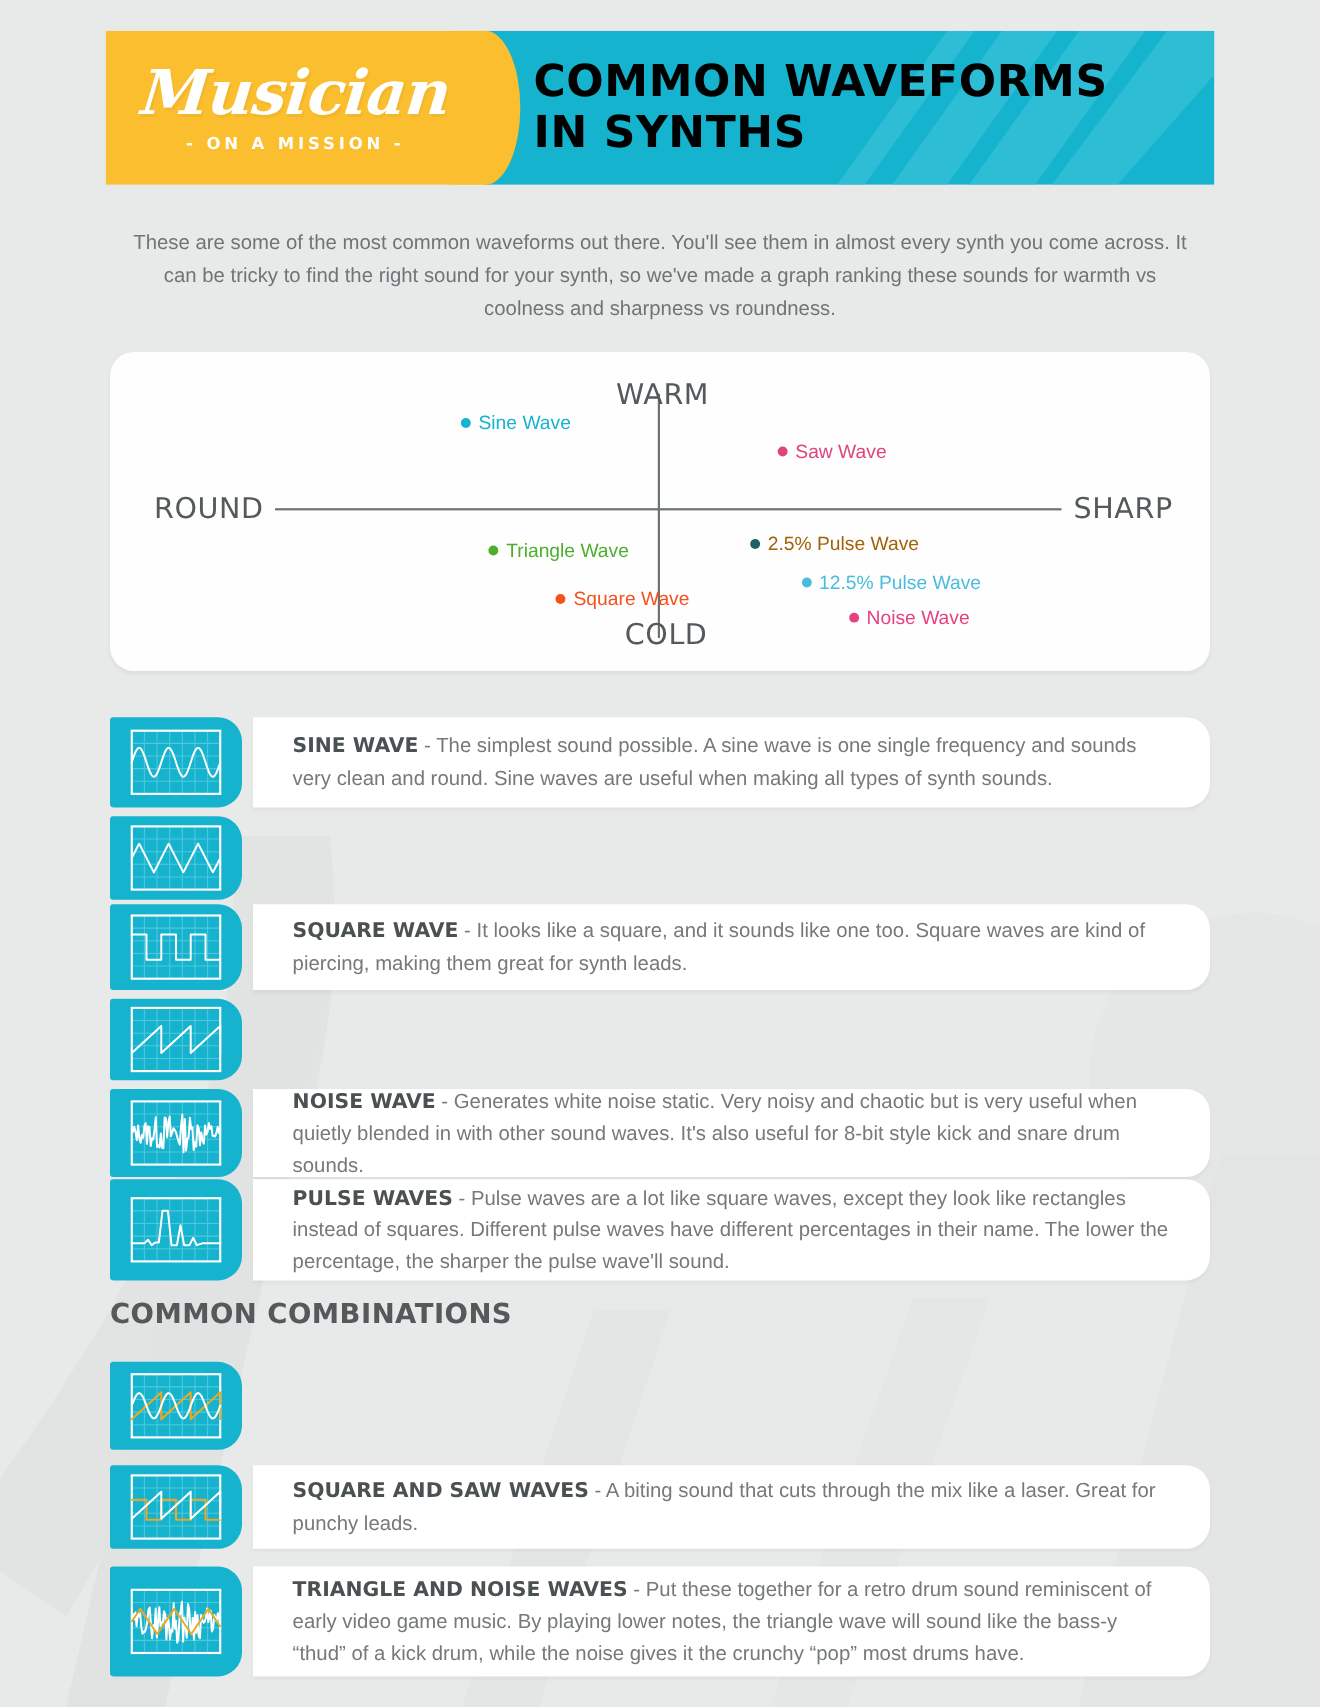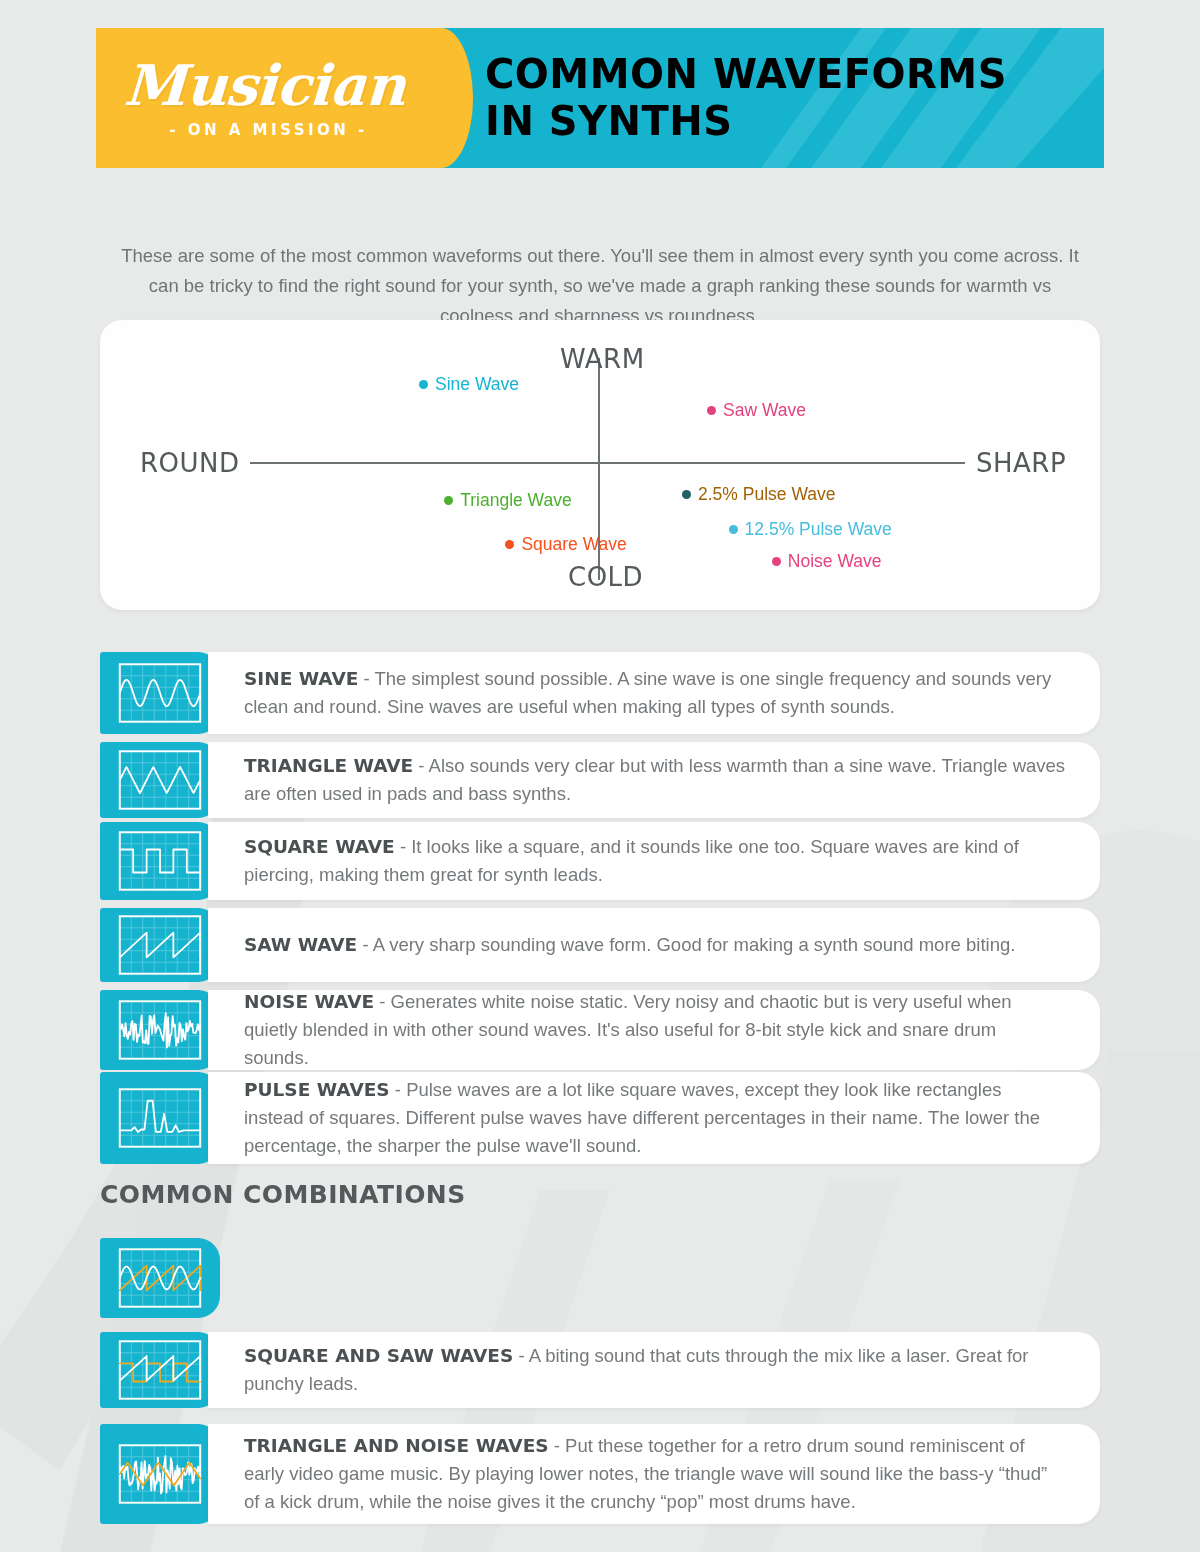--- a/index.html
+++ b/index.html
@@ -105,21 +105,20 @@
   .intro {
     position: absolute;
     left: 110px;
     top: 205px;
     width: 980px;
     text-align: center;
     font-size: 18.5px;
     line-height: 1.62;
     color: #6f7577;
     z-index: 2;
-    margin-top: 36px;
   }
 
   
   .chart-card {
     position: absolute;
     left: 100px;
     top: 320px;
     width: 1000px;
     height: 290px;
     background: #fefefe;
@@ -162,20 +161,21 @@
 
   
   .cards { position: absolute; left: 0; top: 0; width: 100%; z-index: 2; }
 
   .wave-card {
     position: absolute;
     left: 100px;
     width: 1000px;
     display: flex;
     align-items: stretch;
+    gap: 22px;
   }
   .card-icon-block {
     position: relative;
     width: 120px;
     flex: none;
     background: #16b3ce;
     border-radius: 3px 22px 22px 3px;
     display: flex;
     align-items: center;
     justify-content: center;
@@ -342,25 +342,20 @@
             <line x1="84" y1="0" x2="84" y2="70" stroke="#4fc7dc" stroke-width="1.2"></line>
             <line x1="0" y1="14" x2="98" y2="14" stroke="#4fc7dc" stroke-width="1.2"></line>
             <line x1="0" y1="28" x2="98" y2="28" stroke="#4fc7dc" stroke-width="1.2"></line>
             <line x1="0" y1="42" x2="98" y2="42" stroke="#4fc7dc" stroke-width="1.2"></line>
             <line x1="0" y1="56" x2="98" y2="56" stroke="#4fc7dc" stroke-width="1.2"></line>
           </g>
     <rect x="0" y="0" width="98" height="70" fill="none" stroke="#fff" stroke-width="2.4"></rect>
     <path d="M0.0 35.0 L0.5 34.0 L1.0 33.0 L1.5 32.1 L2.0 31.1 L2.5 30.1 L3.0 29.1 L3.5 28.1 L4.0 27.2 L4.5 26.2 L5.0 25.2 L5.5 24.2 L6.0 23.2 L6.5 22.3 L7.0 21.3 L7.5 20.3 L8.0 19.3 L8.5 19.7 L9.0 20.6 L9.5 21.6 L10.0 22.6 L10.5 23.6 L11.0 24.6 L11.5 25.5 L12.0 26.5 L12.5 27.5 L13.0 28.5 L13.5 29.4 L14.0 30.4 L14.5 31.4 L15.0 32.4 L15.5 33.4 L16.0 34.3 L16.5 35.3 L17.0 36.3 L17.5 37.3 L18.0 38.3 L18.5 39.2 L19.0 40.2 L19.5 41.2 L20.0 42.2 L20.5 43.2 L21.0 44.1 L21.5 45.1 L22.0 46.1 L22.5 47.1 L23.0 48.1 L23.5 49.0 L24.0 50.0 L24.5 51.0 L25.0 50.0 L25.5 49.0 L26.0 48.1 L26.5 47.1 L27.0 46.1 L27.5 45.1 L28.0 44.1 L28.5 43.2 L29.0 42.2 L29.5 41.2 L30.0 40.2 L30.5 39.2 L31.0 38.3 L31.5 37.3 L32.0 36.3 L32.5 35.3 L33.0 34.3 L33.5 33.4 L34.0 32.4 L34.5 31.4 L35.0 30.4 L35.5 29.4 L36.0 28.5 L36.5 27.5 L37.0 26.5 L37.5 25.5 L38.0 24.6 L38.5 23.6 L39.0 22.6 L39.5 21.6 L40.0 20.6 L40.5 19.7 L41.0 19.3 L41.5 20.3 L42.0 21.3 L42.5 22.3 L43.0 23.2 L43.5 24.2 L44.0 25.2 L44.5 26.2 L45.0 27.2 L45.5 28.1 L46.0 29.1 L46.5 30.1 L47.0 31.1 L47.5 32.1 L48.0 33.0 L48.5 34.0 L49.0 35.0 L49.5 36.0 L50.0 37.0 L50.5 37.9 L51.0 38.9 L51.5 39.9 L52.0 40.9 L52.5 41.9 L53.0 42.8 L53.5 43.8 L54.0 44.8 L54.5 45.8 L55.0 46.8 L55.5 47.7 L56.0 48.7 L56.5 49.7 L57.0 50.7 L57.5 50.3 L58.0 49.4 L58.5 48.4 L59.0 47.4 L59.5 46.4 L60.0 45.4 L60.5 44.5 L61.0 43.5 L61.5 42.5 L62.0 41.5 L62.5 40.6 L63.0 39.6 L63.5 38.6 L64.0 37.6 L64.5 36.6 L65.0 35.7 L65.5 34.7 L66.0 33.7 L66.5 32.7 L67.0 31.7 L67.5 30.8 L68.0 29.8 L68.5 28.8 L69.0 27.8 L69.5 26.8 L70.0 25.9 L70.5 24.9 L71.0 23.9 L71.5 22.9 L72.0 21.9 L72.5 21.0 L73.0 20.0 L73.5 19.0 L74.0 20.0 L74.5 21.0 L75.0 21.9 L75.5 22.9 L76.0 23.9 L76.5 24.9 L77.0 25.9 L77.5 26.8 L78.0 27.8 L78.5 28.8 L79.0 29.8 L79.5 30.8 L80.0 31.7 L80.5 32.7 L81.0 33.7 L81.5 34.7 L82.0 35.7 L82.5 36.6 L83.0 37.6 L83.5 38.6 L84.0 39.6 L84.5 40.6 L85.0 41.5 L85.5 42.5 L86.0 43.5 L86.5 44.5 L87.0 45.4 L87.5 46.4 L88.0 47.4 L88.5 48.4 L89.0 49.4 L89.5 50.3 L90.0 50.7 L90.5 49.7 L91.0 48.7 L91.5 47.7 L92.0 46.8 L92.5 45.8 L93.0 44.8 L93.5 43.8 L94.0 42.8 L94.5 41.9 L95.0 40.9 L95.5 39.9 L96.0 38.9 L96.5 37.9 L97.0 37.0 L97.5 36.0 L98.0 35.0 " class="w"></path>
   </svg>
       </div>
-     <div class="card-body">
-       <div class="card-text">
-         <b>TRIANGLE WAVE</b><span> - Also sounds very clear but with less warmth than a sine wave. Triangle waves are often used in pads and bass synths.</span>
-       </div>
-     </div>
     </div>
     <div class="wave-card" style="top: 822px; height: 78px;">
       <div class="card-icon-block">
         <svg class="scope" width="90" height="64" viewBox="-4 -4 106 78">
     <style>.w{fill:none;stroke:#fff;stroke-width:2.2;stroke-linejoin:round;stroke-linecap:round}
            .o{fill:none;stroke:#f0a81e;stroke-width:2.2;stroke-linejoin:round;stroke-linecap:round}</style>
     <g>
             <line x1="14" y1="0" x2="14" y2="70" stroke="#4fc7dc" stroke-width="1.2"></line>
             <line x1="28" y1="0" x2="28" y2="70" stroke="#4fc7dc" stroke-width="1.2"></line>
             <line x1="42" y1="0" x2="42" y2="70" stroke="#4fc7dc" stroke-width="1.2"></line>
@@ -396,25 +391,20 @@
             <line x1="84" y1="0" x2="84" y2="70" stroke="#4fc7dc" stroke-width="1.2"></line>
             <line x1="0" y1="14" x2="98" y2="14" stroke="#4fc7dc" stroke-width="1.2"></line>
             <line x1="0" y1="28" x2="98" y2="28" stroke="#4fc7dc" stroke-width="1.2"></line>
             <line x1="0" y1="42" x2="98" y2="42" stroke="#4fc7dc" stroke-width="1.2"></line>
             <line x1="0" y1="56" x2="98" y2="56" stroke="#4fc7dc" stroke-width="1.2"></line>
           </g>
     <rect x="0" y="0" width="98" height="70" fill="none" stroke="#fff" stroke-width="2.4"></rect>
     <path d="M0.0 50.0 L32.7 20.0 L32.7 50.0 M32.7 50.0 L65.3 20.0 L65.3 50.0 M65.3 50.0 L98.0 20.0 L98.0 50.0 " class="w"></path>
   </svg>
       </div>
-     <div class="card-body">
-       <div class="card-text">
-         <b>SAW WAVE</b><span> - A very sharp sounding wave form. Good for making a synth sound more biting.</span>
-       </div>
-     </div>
     </div>
     <div class="wave-card" style="top: 990px; height: 80px;">
       <div class="card-icon-block">
         <svg class="scope" width="90" height="64" viewBox="-4 -4 106 78">
     <style>.w{fill:none;stroke:#fff;stroke-width:2.2;stroke-linejoin:round;stroke-linecap:round}
            .o{fill:none;stroke:#f0a81e;stroke-width:2.2;stroke-linejoin:round;stroke-linecap:round}</style>
     <g>
             <line x1="14" y1="0" x2="14" y2="70" stroke="#4fc7dc" stroke-width="1.2"></line>
             <line x1="28" y1="0" x2="28" y2="70" stroke="#4fc7dc" stroke-width="1.2"></line>
             <line x1="42" y1="0" x2="42" y2="70" stroke="#4fc7dc" stroke-width="1.2"></line>

